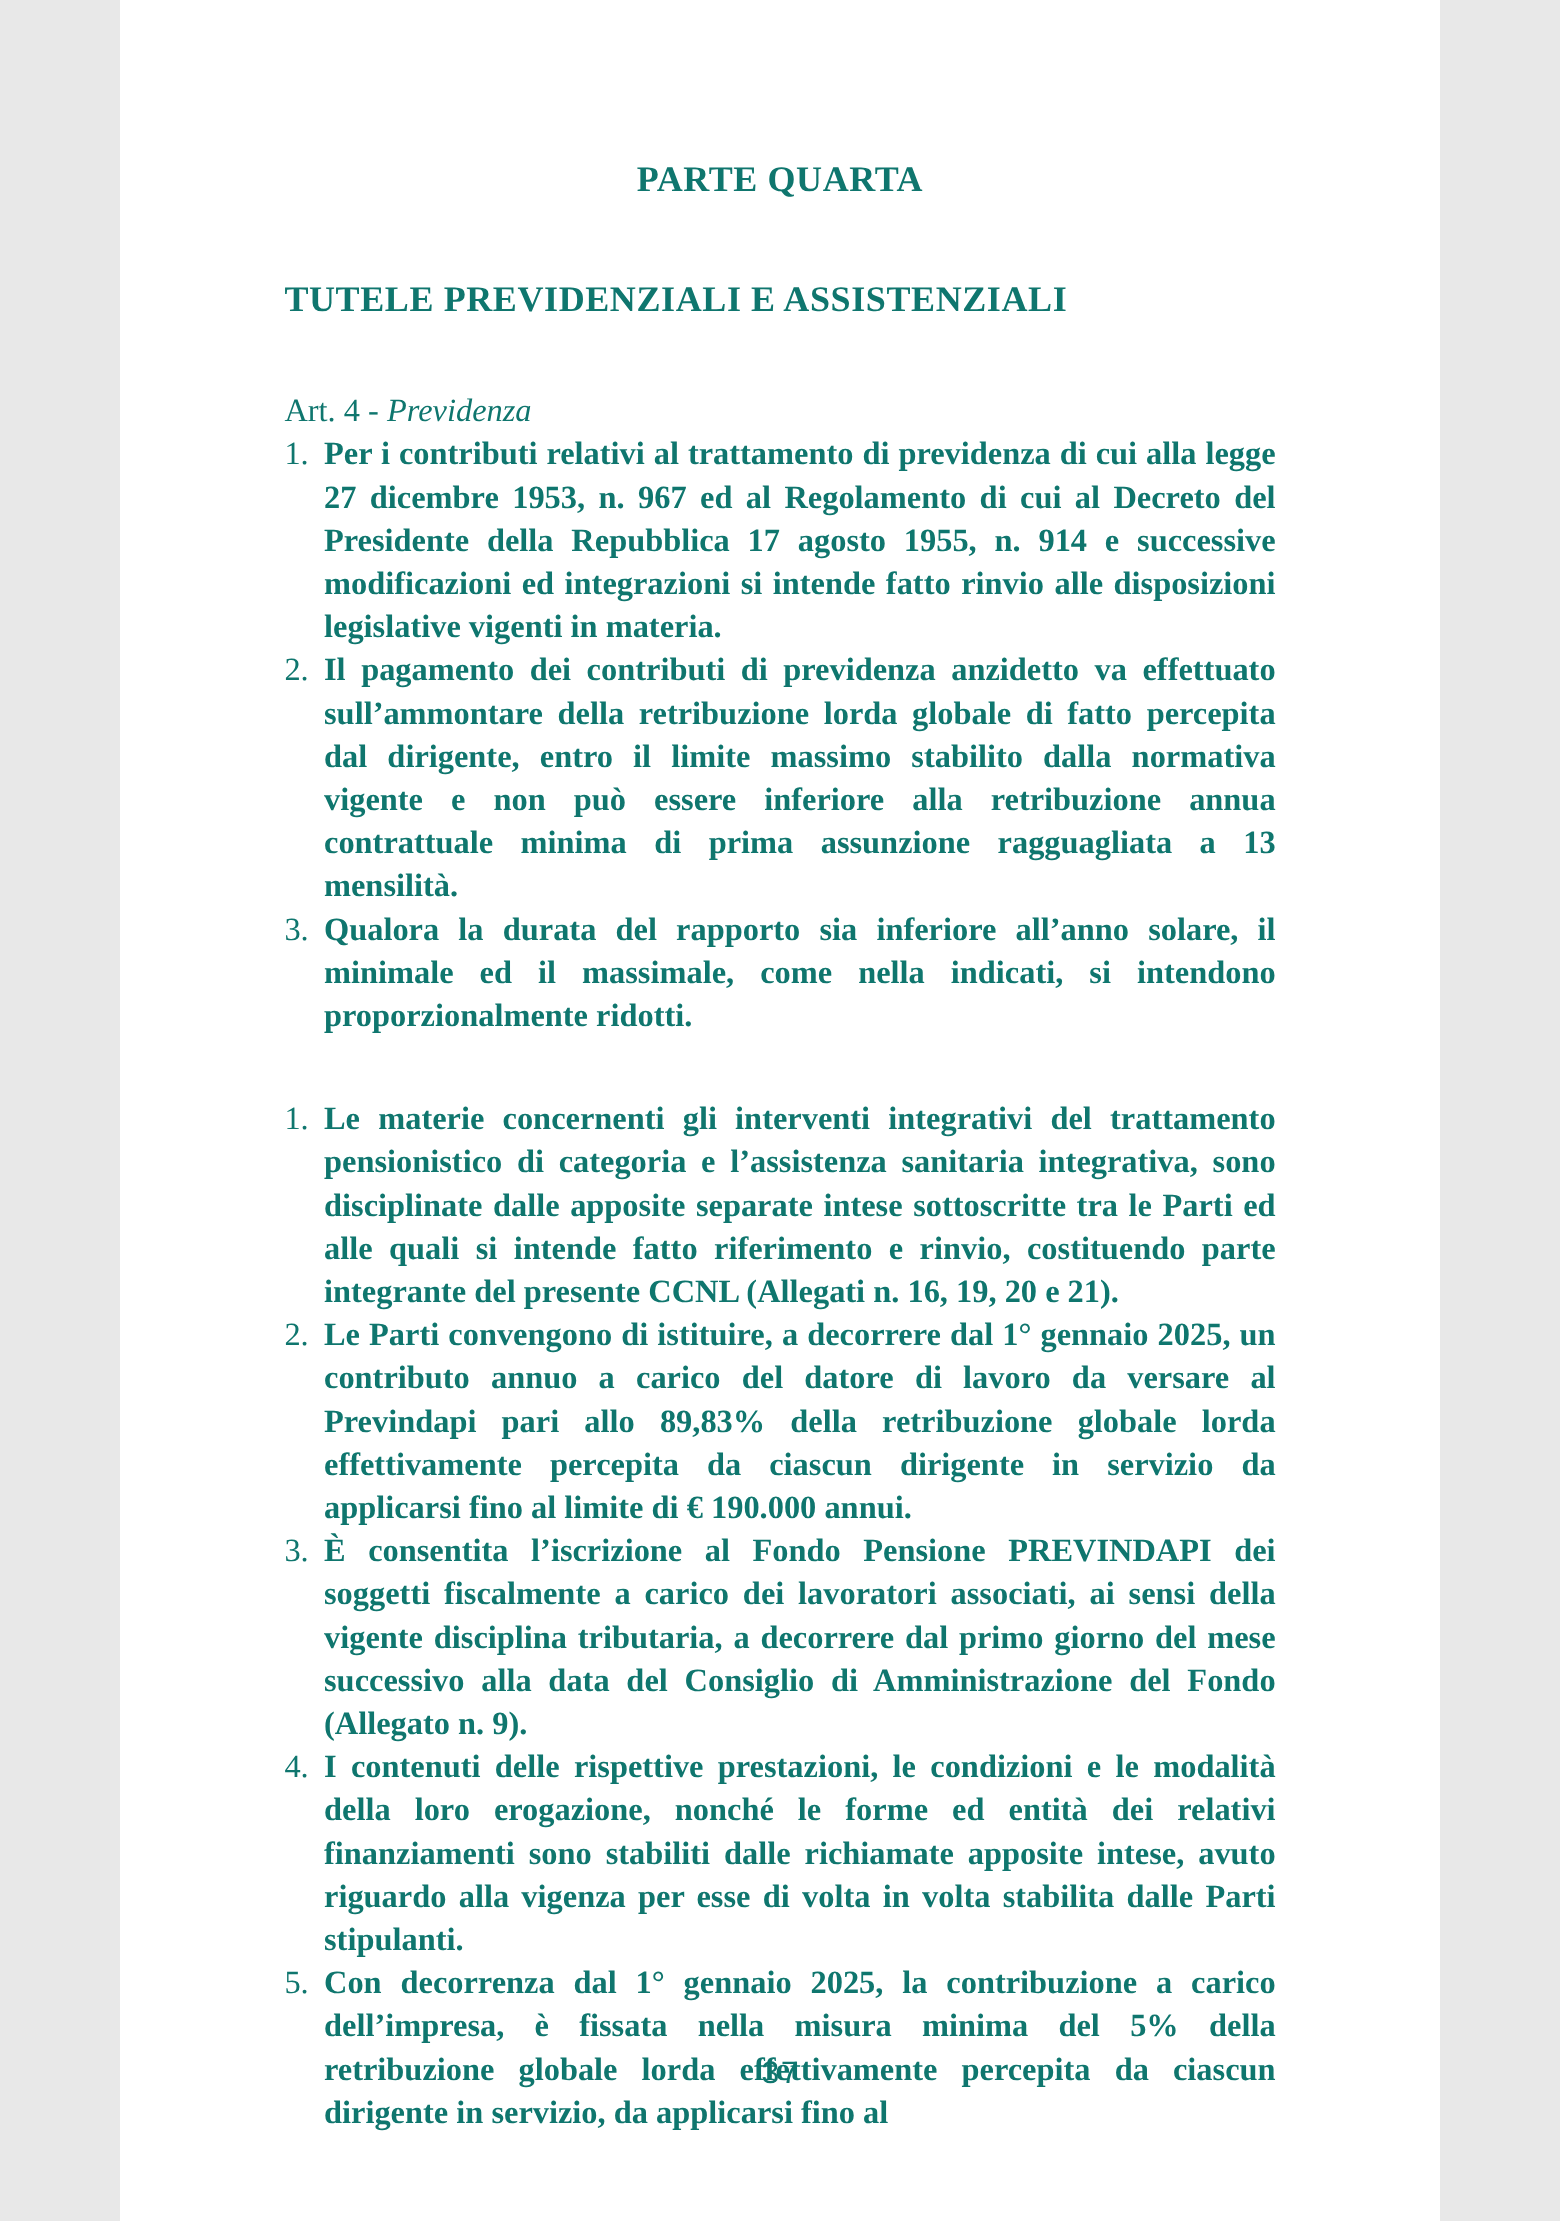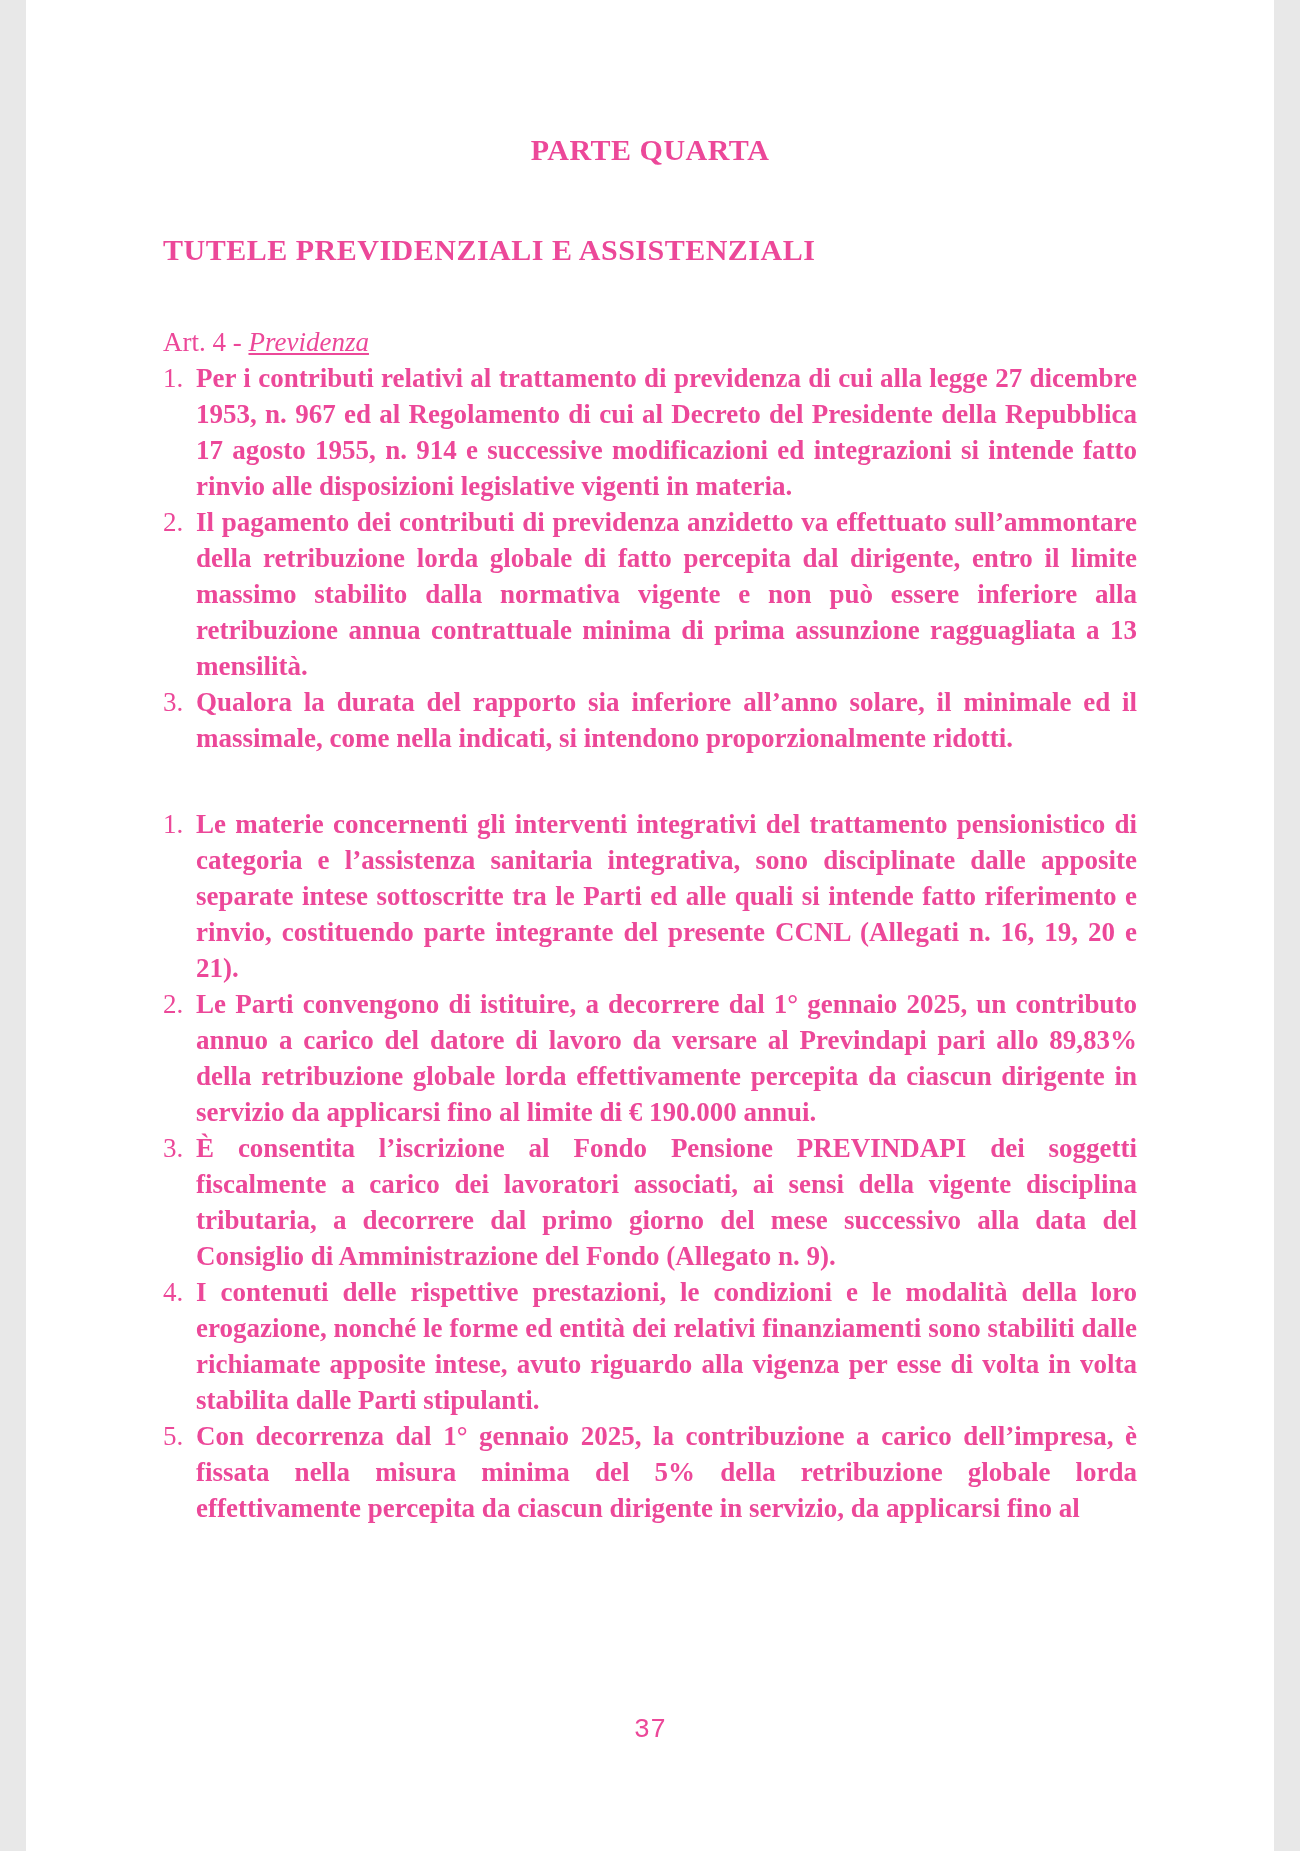--- a/index.html
+++ b/index.html
@@ -2,25 +2,25 @@
 <html><head>
 <meta charset="utf-8">
 <style>
   html, body {
     margin: 0;
     padding: 0;
     background: #e8e8e8;
   }
   .page {
     position: relative;
-    width: 1248px;
+    width: 1100px;
     height: 1851px;
     margin: 0 auto;
     background: #ffffff;
-    color: #ec4899;
+    color: #0f766e;
     font-family: "Liberation Serif", "DejaVu Serif", serif;
     box-sizing: border-box;
     padding: 132px 137px 0 137px;
     overflow: hidden;
   }
   .title {
     margin: 0;
     text-align: center;
     font-size: 30px;
     line-height: 36px;
@@ -40,21 +40,20 @@
   .article + .article {
     margin-top: 50px;
   }
   .art-heading {
     margin: 0;
     font-size: 27px;
     line-height: 36px;
   }
   .art-title-italic {
     font-style: italic;
-    text-decoration: underline;
   }
   .clauses {
     margin: 0;
   }
   .clause {
     display: flex;
     font-size: 27px;
     line-height: 36px;
   }
   .clause .num {

